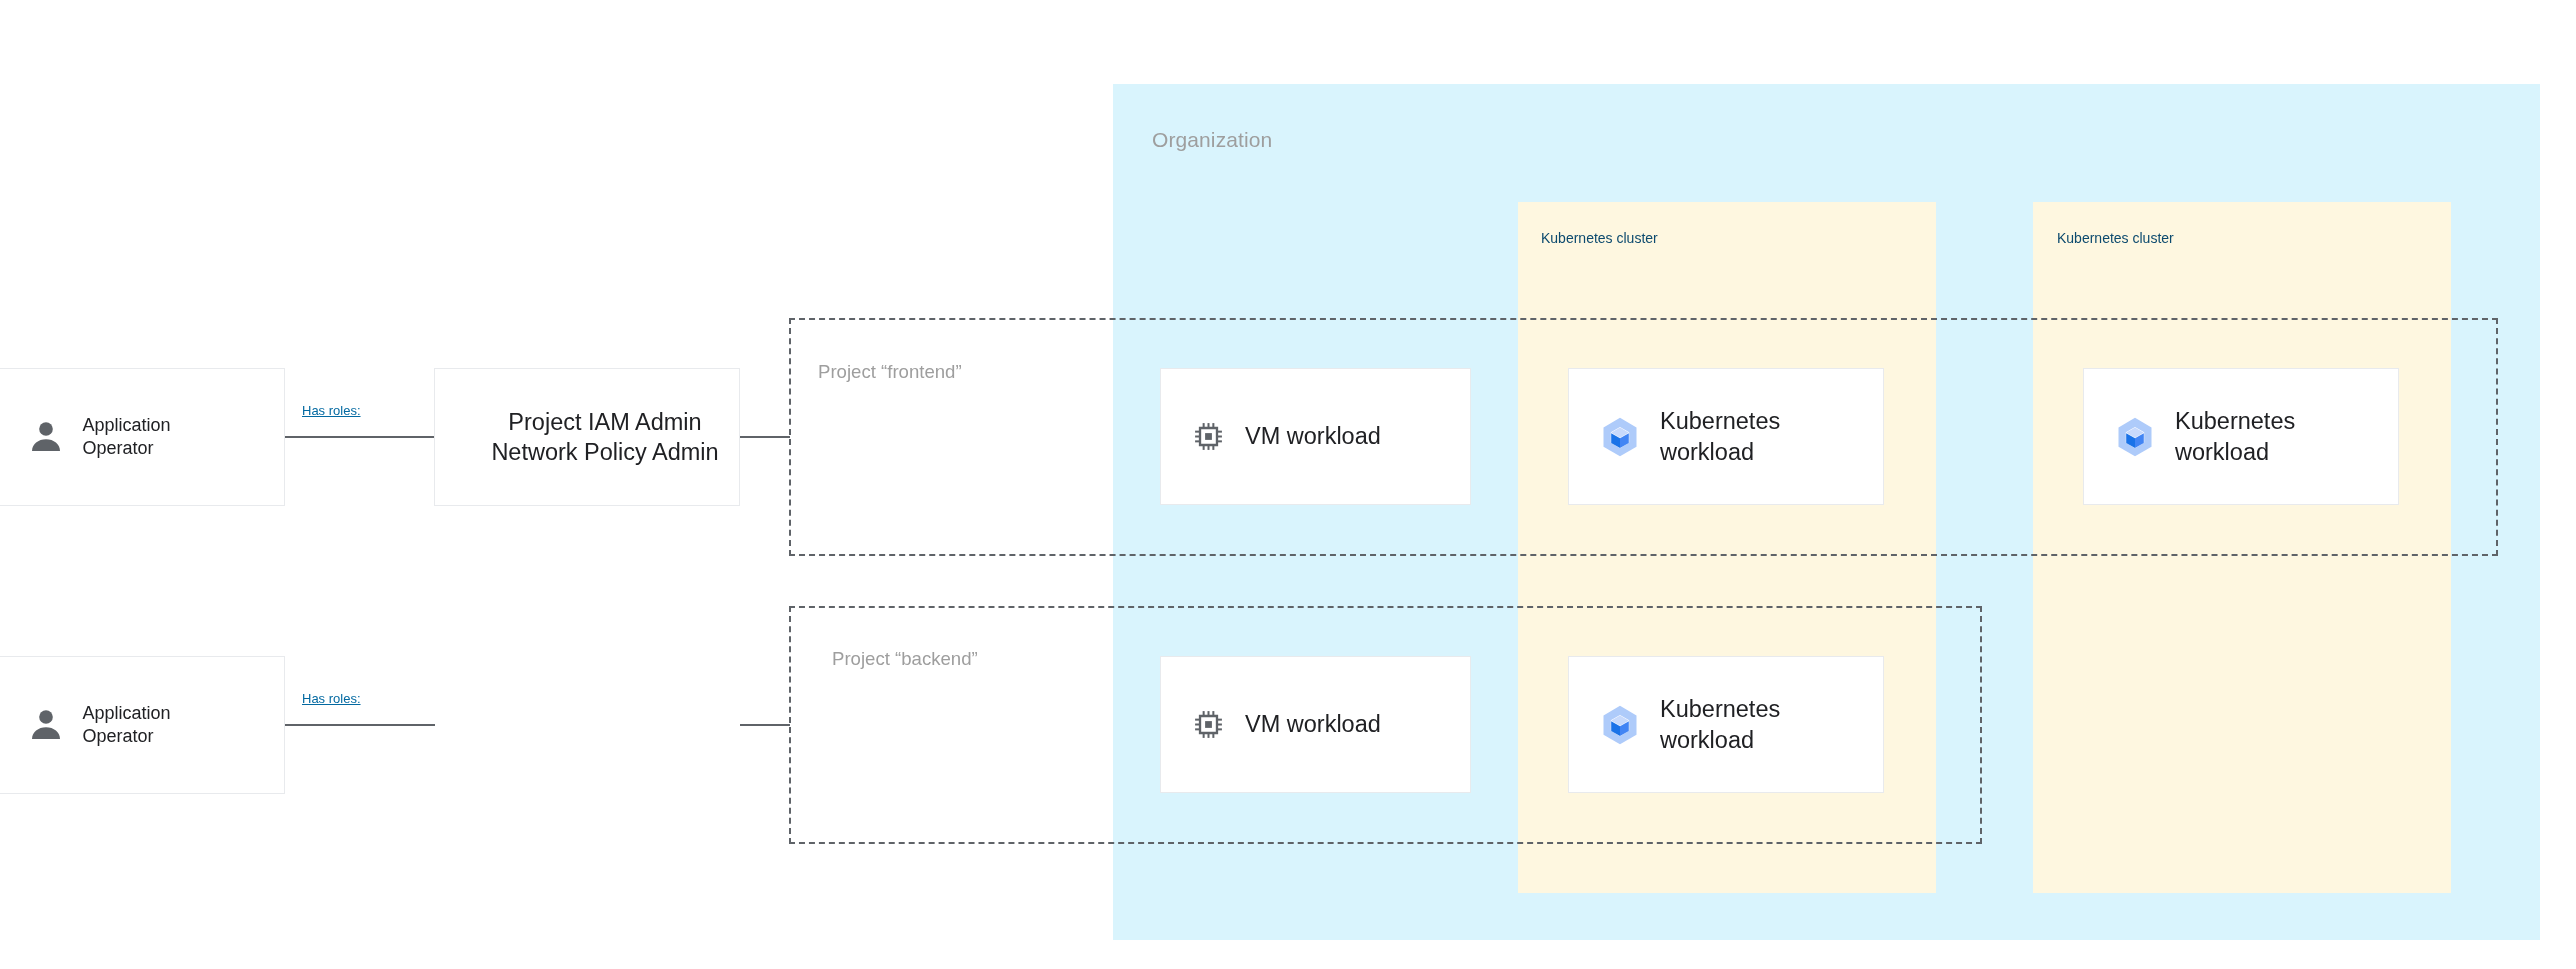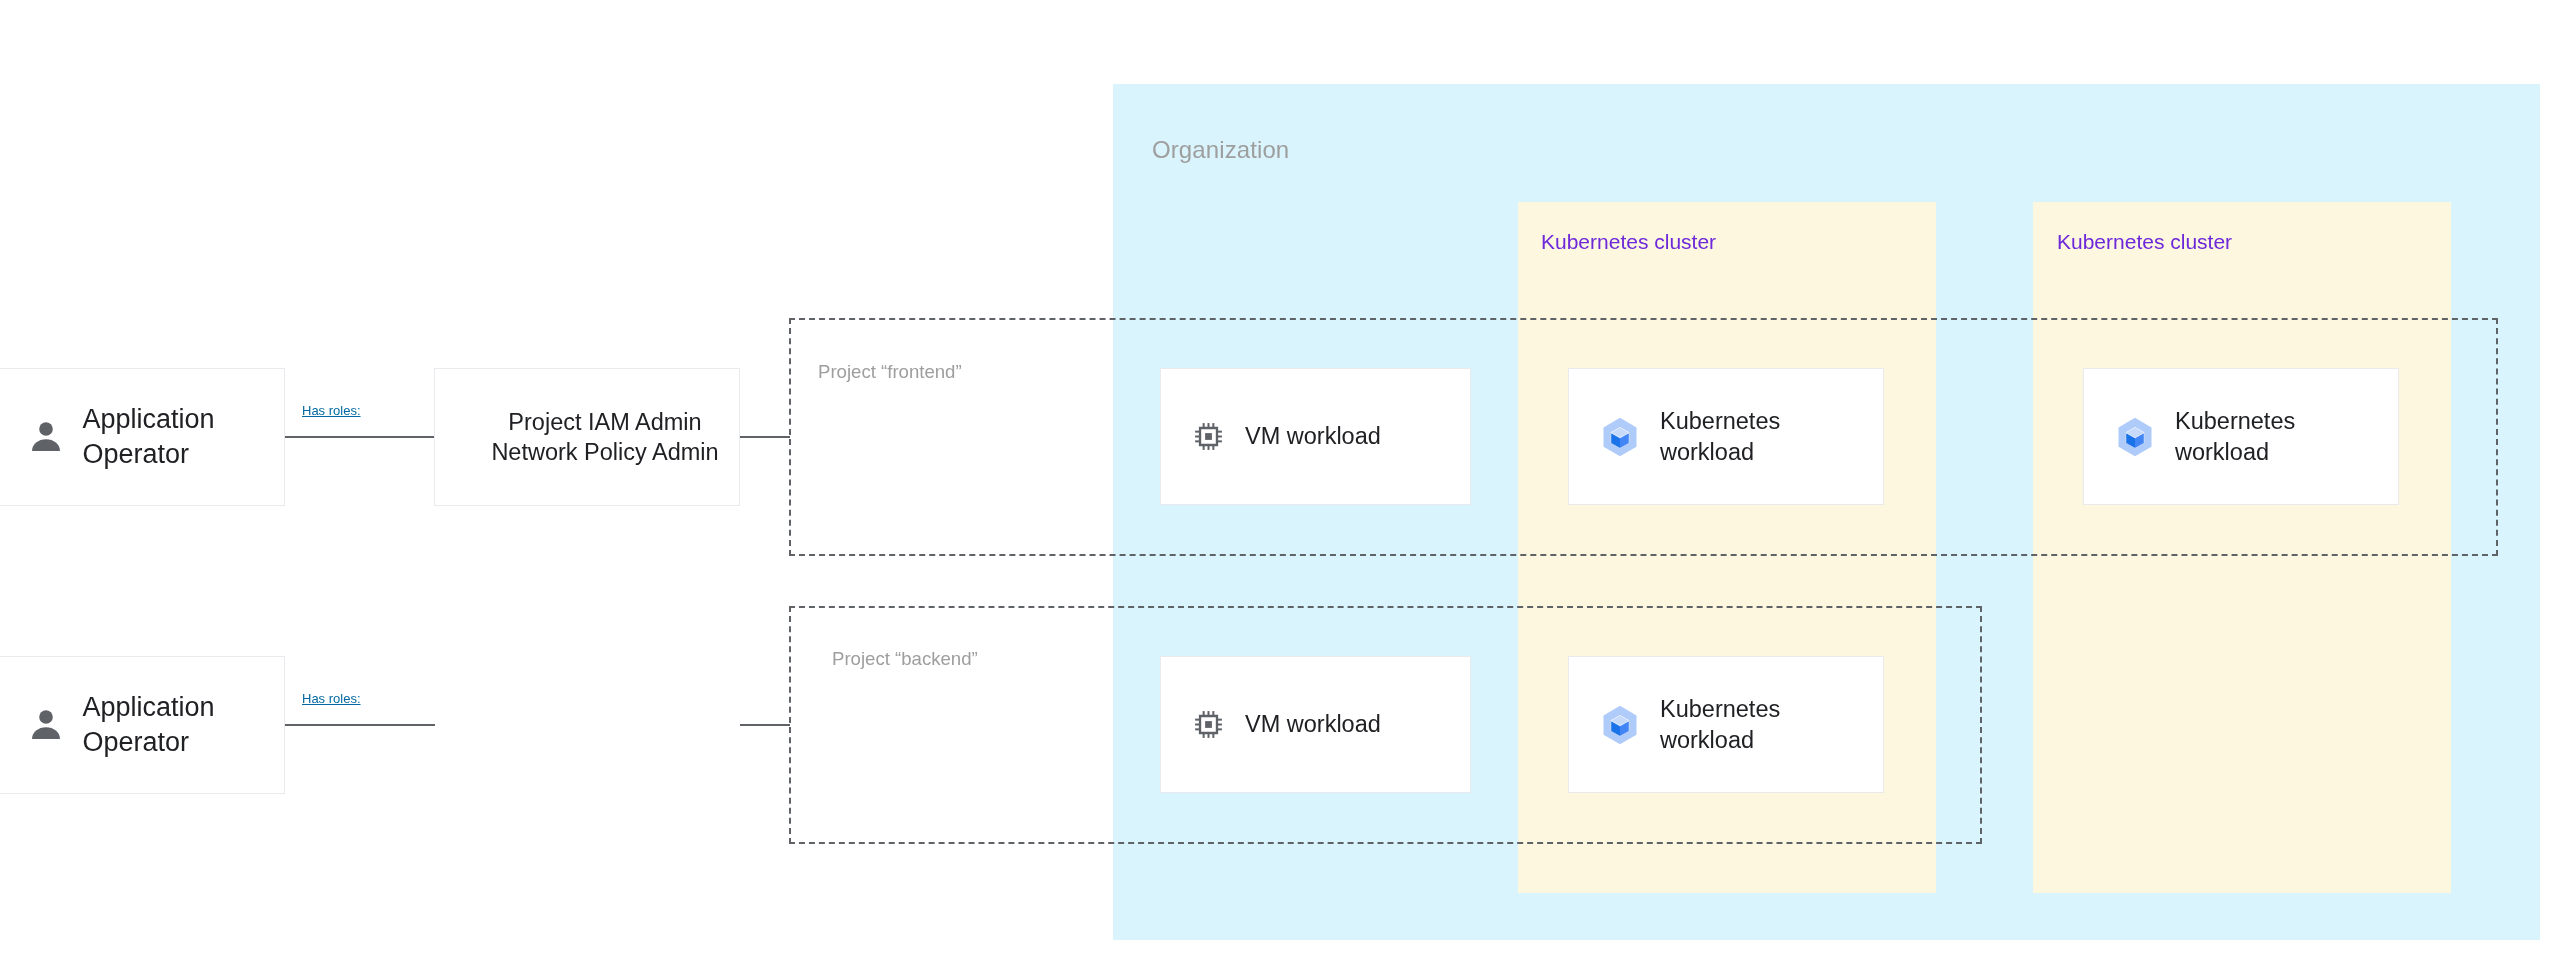--- a/index.html
+++ b/index.html
@@ -26,39 +26,38 @@
   .org-box {
     left: 1113px;
     top: 84px;
     width: 1427px;
     height: 856px;
     background: #d9f4fd;
   }
   .org-label {
     left: 1152px;
     top: 128px;
-    font-size: 24px;
+    font-size: 21px;
     color: #9e9e9e;
     letter-spacing: 0.1px;
     white-space: nowrap;
-    margin-top: 8px;
   }
 
   
   .cluster-box {
     background: #fef7e0;
     top: 202px;
     height: 691px;
   }
   .cluster-1 { left: 1518px; width: 418px; }
   .cluster-2 { left: 2033px; width: 418px; }
   .cluster-label {
     top: 230px;
-    font-size: 21px;
-    color: #6d28d9;
+    font-size: 14px;
+    color: #0c4a6e;
     white-space: nowrap;
   }
   .cluster-label-1 { left: 1541px; }
   .cluster-label-2 { left: 2057px; }
 
   
   .project-box {
     border: 2.1px dashed #5f6368;
     background: transparent;
   }
@@ -98,21 +97,21 @@
     padding-left: 8.3px;
   }
   .actor-row1 { top: 368px; }
   .actor-row2 { top: 656px; }
   .actor-inner {
     display: flex;
     align-items: center;
     gap: 16.6px;
   }
   .actor-label {
-    font-size: 27px;
+    font-size: 18px;
     color: #202124;
     line-height: 1.28;
     width: 159px;
   }
 
   .role-box {
     left: 434px;
     width: 306px;
     height: 138px;
   }

